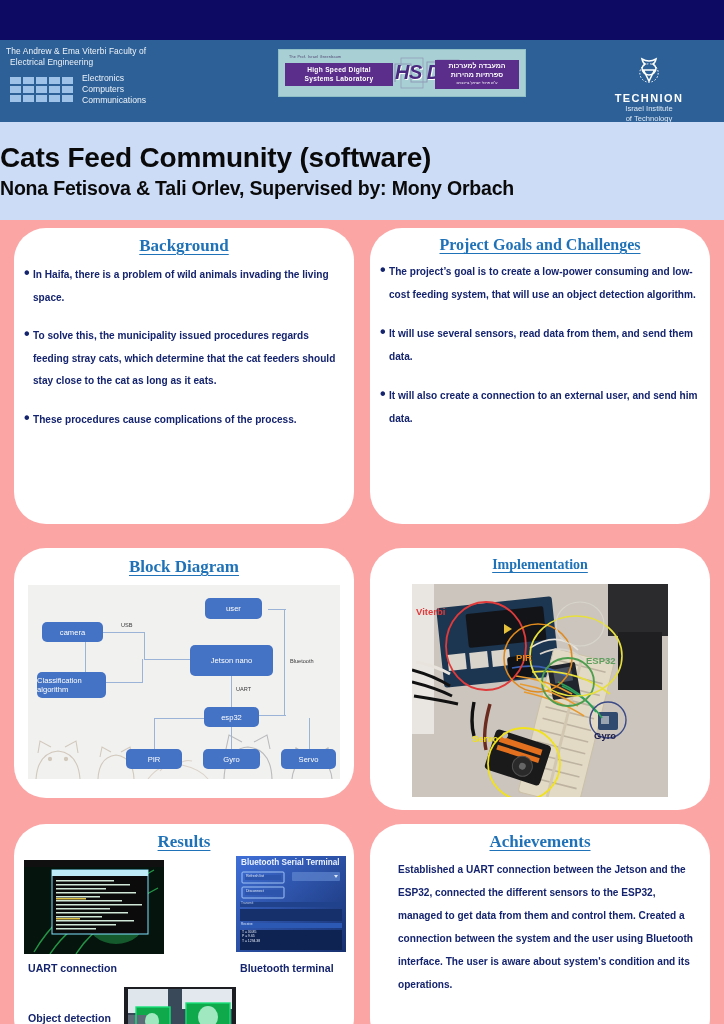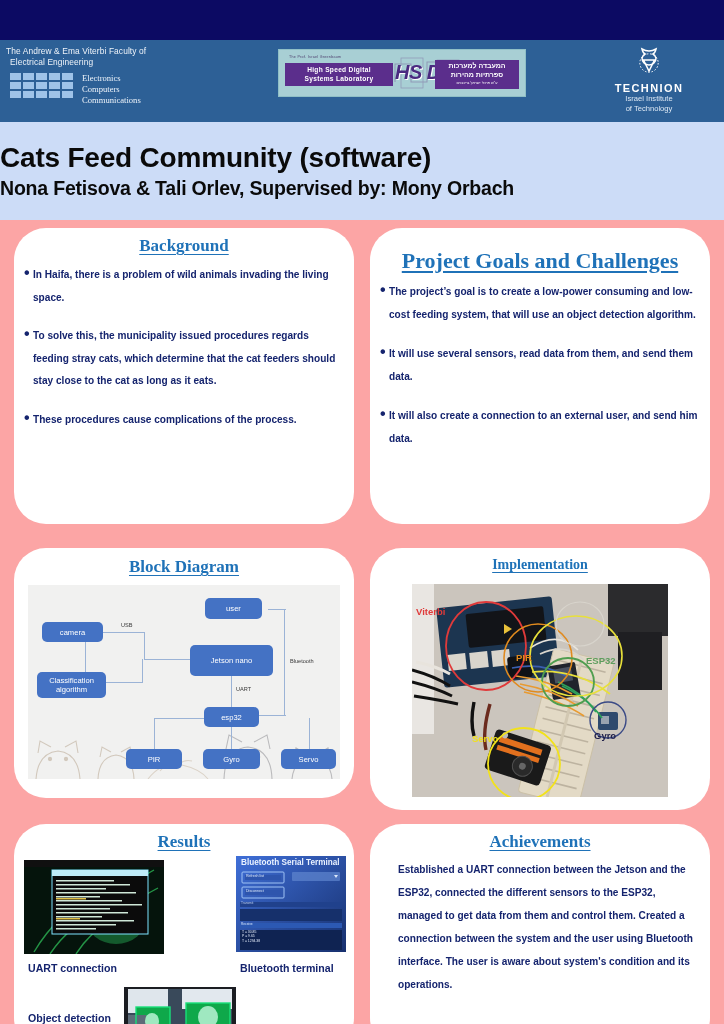--- a/index.html
+++ b/index.html
@@ -22,21 +22,21 @@
     width: 724px; height: 82px;
     background: #2d6096;
     display: flex; align-items: flex-start;
   }
   .hdr-left {
     width: 230px; padding: 6px 0 0 6px;
     color: #e8eef6;
   }
   .fac-line { font-size: 8.4px; line-height: 11px; letter-spacing: .1px; color: #eef3f9; }
   .fac-line.l2 { padding-left: 4px; }
-  .fac-logo-row { display: flex; margin-top: 5px; font-family: Liberation Serif, serif; }
+  .fac-logo-row { display: flex; align-items: center; margin-top: 5px; }
   .fac-grid { display: grid; grid-template-columns: repeat(5, 11px); grid-template-rows: repeat(3, 7px); gap: 2px 2px; margin-left: 4px; }
   .fac-cell { background: #9fc3e8; }
   .fac-words { margin-left: 9px; font-size: 8.6px; line-height: 11.2px; color: #edf3fa; }
 
   .hdr-mid { flex: 1; display: flex; justify-content: center; padding-top: 9px; }
   .hsdsl {
     width: 248px; height: 48px; background: #a8cfd4;
     border: 1px solid #8fbfc6; position: relative; overflow: hidden;
     display: flex; align-items: center;
   }
@@ -54,21 +54,21 @@
     font-family: "Liberation Sans", sans-serif; text-shadow: 1px 1px 0 #fff;
   }
   .hsdsl-purple-r {
     position: absolute; right: 6px; top: 10px; width: 84px; height: 29px;
     background: #5b2e8c; color: #fff; display: flex; flex-direction: column;
     justify-content: center; align-items: center; direction: rtl;
     font-size: 7px; line-height: 9px; font-weight: bold;
   }
   .hsdsl-purple-r .sub { font-size: 3.8px; font-weight: normal; }
 
-  .hdr-right { width: 150px; display: flex; flex-direction: column; align-items: center; padding-top: 6px; }
+  .hdr-right { width: 150px; display: flex; flex-direction: column; align-items: center; padding-top: 16px; }
   .tech-emblem { width: 30px; height: 34px; }
   .tech-name { color: #fff; font-size: 11px; font-weight: bold; letter-spacing: 1.4px; margin-top: 2px; }
   .tech-sub { color: #dce8f4; font-size: 7.6px; line-height: 10px; text-align: center; }
 
   
   .titlebar {
     position: absolute; left: 0; top: 82px; width: 724px; height: 98px;
     background: #ccdcf7;
     display: flex; flex-direction: column; align-items: flex-start; justify-content: center;
   }
@@ -88,35 +88,35 @@
   .bullet-li { display: flex; }
   .bullet-dot { flex: none; width: 9px; color: #15246e; font-weight: bold; }
 
   
   #card-background { left: 14px; top: 188px; width: 340px; height: 296px; }
   #card-background .sec-title { font-size: 17px; padding-top: 8px; }
   #card-background .content { padding: 6px 12px 0 10px; }
 
   
   #card-goals { left: 370px; top: 188px; width: 340px; height: 296px; }
-  #card-goals .sec-title { font-size: 22px; padding-top: 20px; }
+  #card-goals .sec-title { font-size: 16px; padding-top: 8px; }
   #card-goals .content { padding: 5px 10px 0 10px; }
 
   
   #card-blockdiagram { left: 14px; top: 508px; width: 340px; height: 250px; }
   #card-blockdiagram .sec-title { font-size: 17px; padding-top: 9px; }
 
   .bd-canvas {
     position: absolute; left: 14px; top: 37px; width: 312px; height: 194px;
     background: #f1f1f0; overflow: hidden;
   }
   .bd-box {
     position: absolute; background: #4472c4; border-radius: 5px;
     color: #ffffff; font-size: 7.6px; display: flex; align-items: center;
-    justify-content: center; text-align: center; line-height: 9px; z-index: 3;
+    justify-content: center; text-align: left; line-height: 9px; z-index: 3;
   }
   .bd-lbl { position: absolute; font-size: 5.6px; color: #3a3a3a; z-index: 3; }
   .bd-line { position: absolute; background: #9bb3d6; z-index: 2; }
   .bd-cats { position: absolute; left: 0; bottom: 0; width: 312px; height: 66px; opacity: .55; z-index: 1; }
 
   
   #card-implementation { left: 370px; top: 508px; width: 340px; height: 262px; }
   #card-implementation .sec-title { font-size: 14px; padding-top: 9px; }
   .impl-photo {
     position: absolute; left: 42px; top: 36px; width: 256px; height: 213px;

